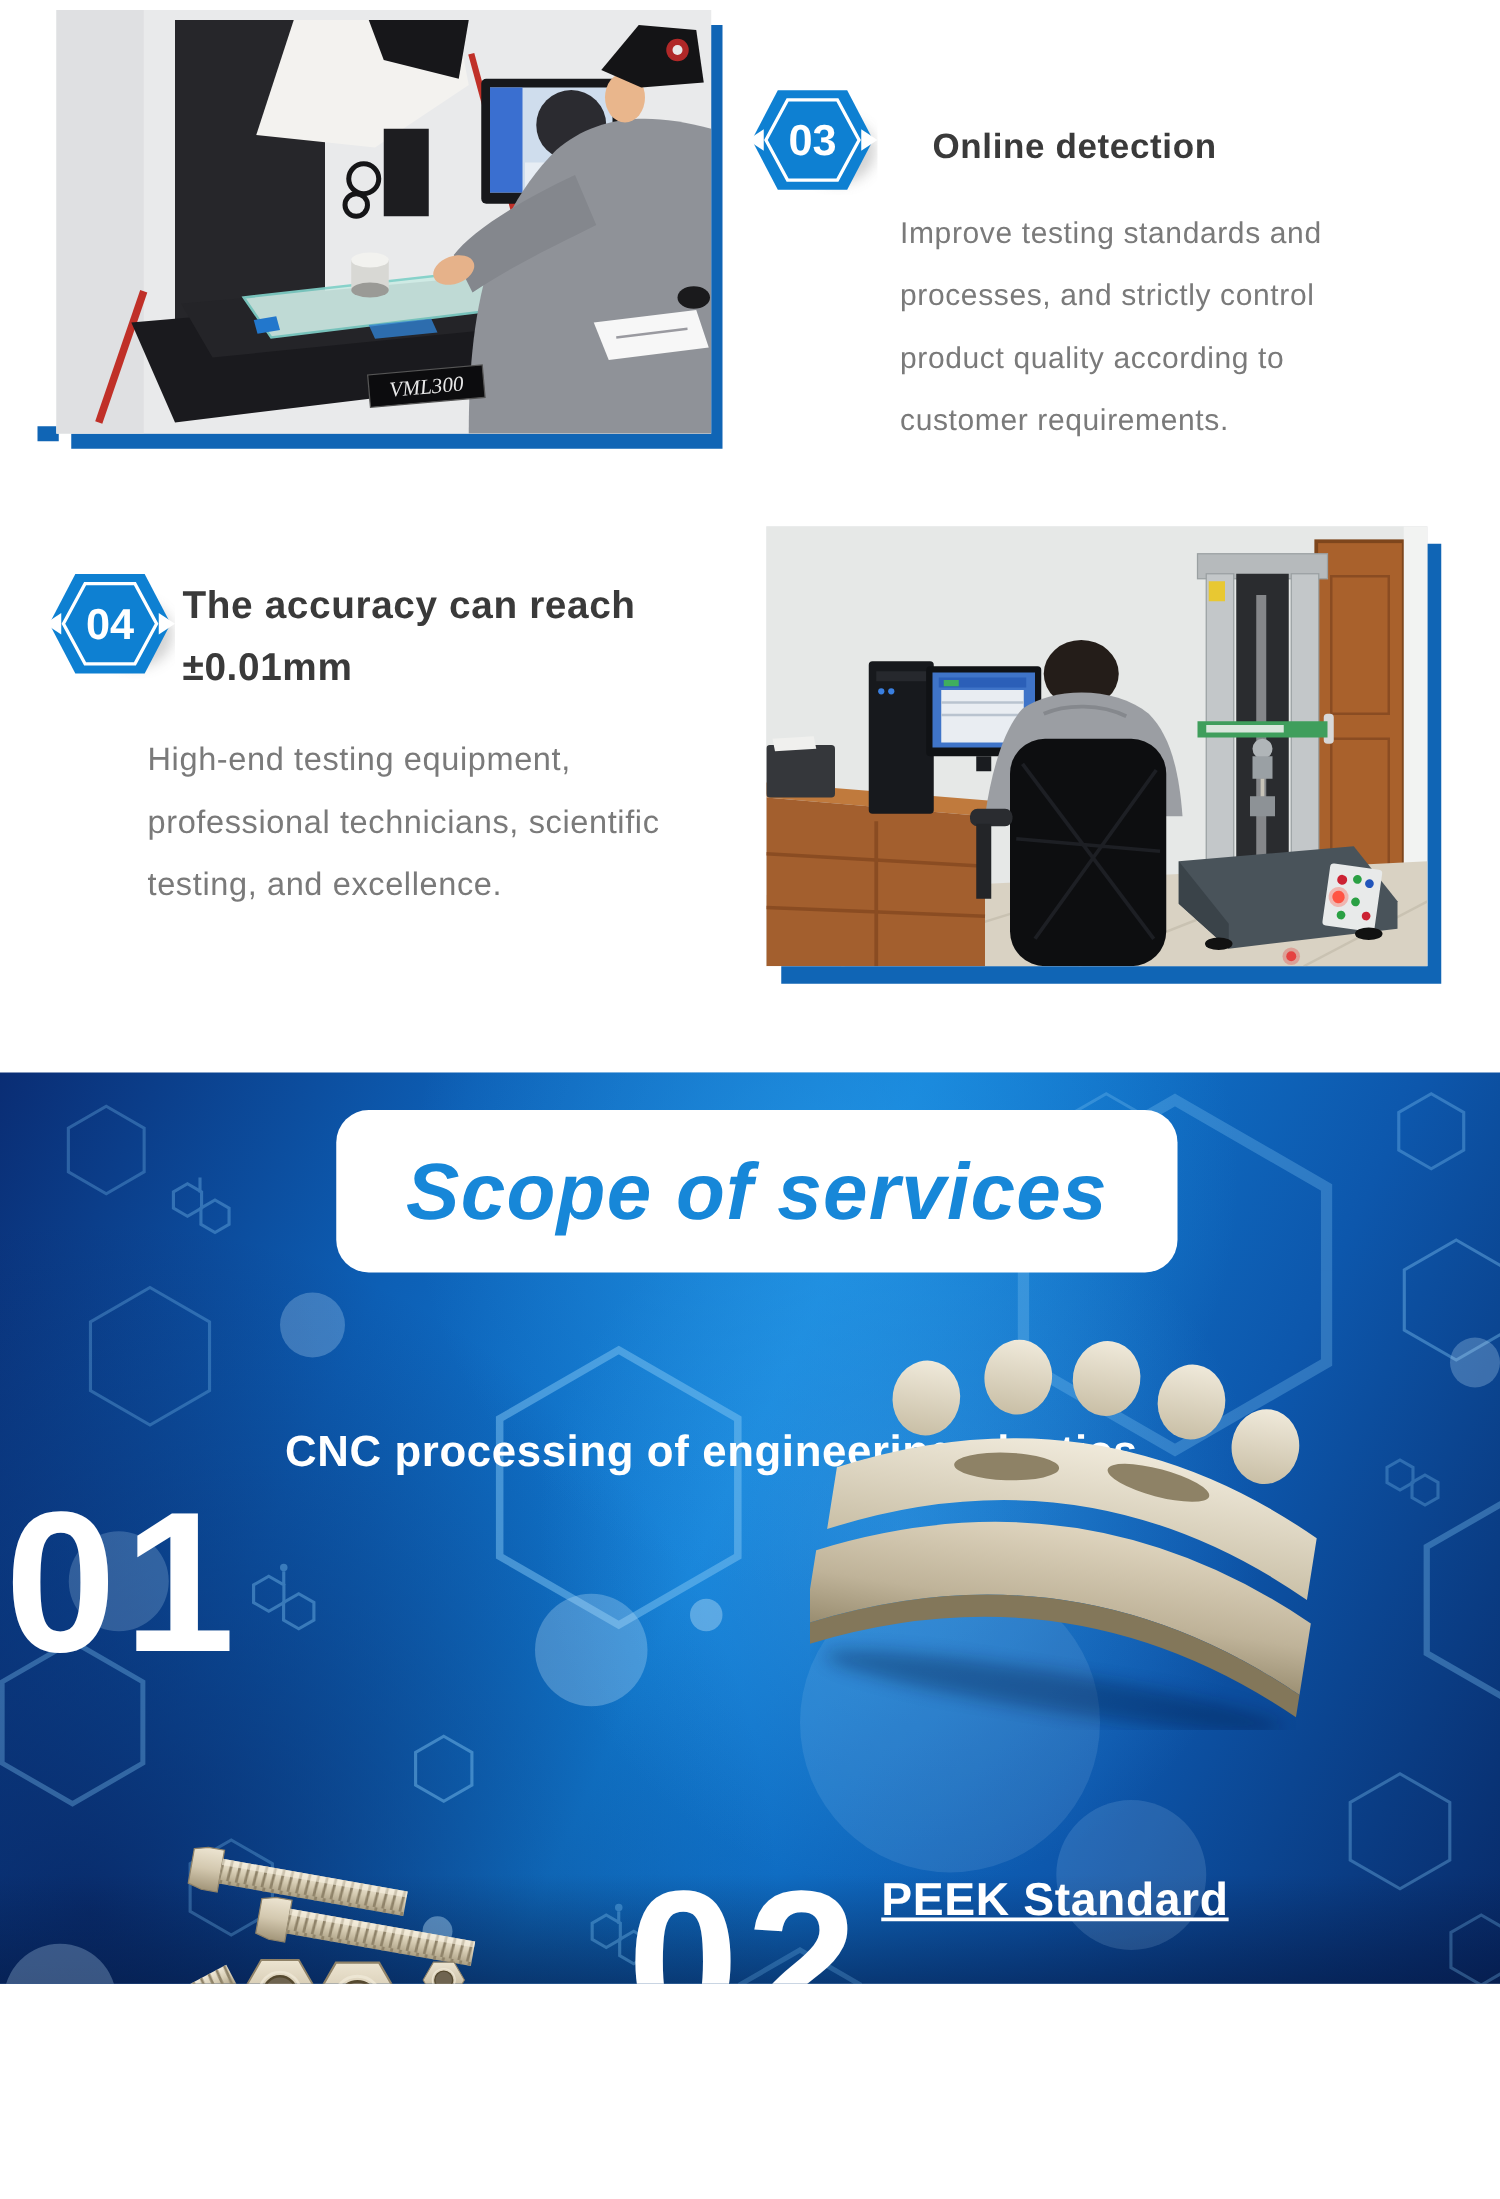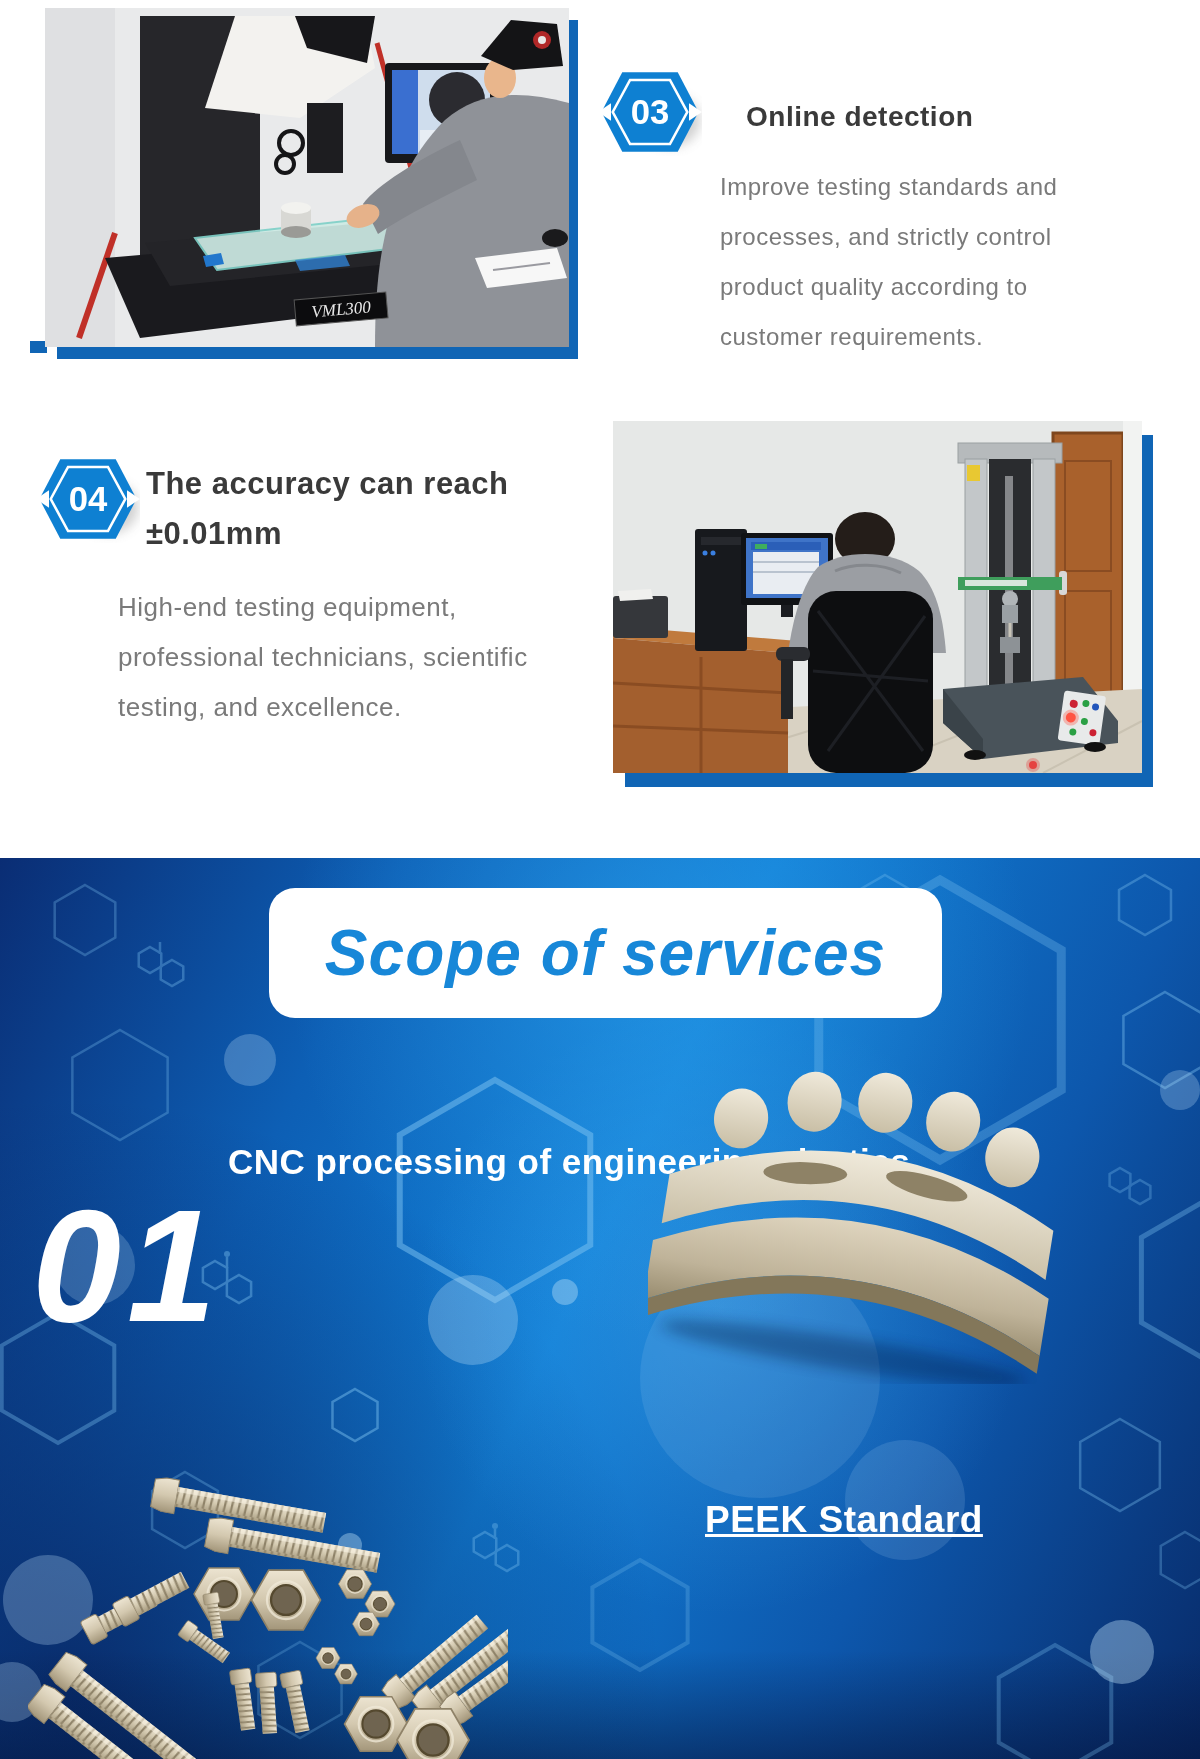--- a/index.html
+++ b/index.html
@@ -20,21 +20,21 @@
     position:absolute;color:#7a7a7a;white-space:pre-line;letter-spacing:.5px;
   }
   .t03-title{left:746px;top:101px;font-size:28px;line-height:32px;}
   .t03-body{left:720px;top:162px;font-size:24px;line-height:50px;width:420px;}
   .t04-title{left:146px;top:459px;font-size:31px;line-height:50px;}
   .t04-body{left:118px;top:582px;font-size:26px;line-height:50px;width:480px;}
   .badge{position:absolute;width:104px;height:88px;}
   .badge text{font-family:"Liberation Sans", sans-serif;font-weight:bold;fill:#fff;font-size:40px;}
   
   .services{
-    position:absolute;left:0;top:858px;width:1200px;height:901px;overflow:hidden;
+    position:absolute;left:0;top:858px;width:1200px;height:729px;overflow:hidden;
     background:
       linear-gradient(to bottom, rgba(4,20,60,0) 88%, rgba(4,20,60,.55) 100%),
       radial-gradient(circle at 55% 12%, rgba(45,160,235,.55), rgba(45,160,235,0) 36%),
       radial-gradient(circle at 60% 50%, rgba(70,170,240,.40), rgba(70,170,240,0) 36%),
       radial-gradient(circle at 6% 92%, rgba(8,35,95,.85), rgba(8,35,95,0) 42%),
       linear-gradient(115deg, #0a2d74 0%, #0d5fb5 25%, #117fd6 48%, #0d57ac 74%, #082a68 100%);
   }
   .banner{
     position:absolute;left:269px;top:30px;width:673px;height:130px;
     background:#ffffff;border-radius:26px;
@@ -311,21 +311,21 @@
         <circle cx="565" cy="434" r="13" opacity=".40"></circle>
         <circle cx="1180" cy="232" r="20" opacity=".28"></circle>
         <circle cx="760" cy="520" r="120" opacity=".12"></circle>
       </g>
     </svg>
 
     <div class="banner">
       <span class="banner-text">Scope of services</span>
     </div>
 
-    <div class="big-num" style="left:32px;top:328px;font-style:italic;">01</div>
+    <div class="big-num" style="left:4px;top:328px;">01</div>
     <div class="svc-title" style="left:228px;top:284px;">CNC processing of engineering plastics</div>
 
     <svg class="abs" style="left:648px;top:196px;" width="420" height="330" viewBox="0 0 420 330">
       <defs>
         <linearGradient id="pTop" x1="0" y1="0" x2="0" y2="1">
           <stop offset="0" stop-color="#efe9da"></stop>
             <stop offset="1" stop-color="#c9bfa6"></stop>
         </linearGradient>
         <linearGradient id="pSide" x1="0" y1="0" x2="0" y2="1">
           <stop offset="0" stop-color="#ded4be"></stop>
@@ -408,16 +408,17 @@
       <use href="#capS" transform="translate(272,198) rotate(78) scale(0.8)"></use>
       <use href="#nutG" transform="translate(300,186) scale(0.4)"></use>
       <use href="#nutG" transform="translate(318,202) scale(0.38)"></use>
       <use href="#boltM" transform="translate(352,216) rotate(-40)"></use>
       <use href="#boltM" transform="translate(382,226) rotate(-38)"></use>
       <use href="#boltM" transform="translate(410,232) rotate(-36)"></use>
       <use href="#nutG" transform="translate(348,252) scale(1.05)"></use>
       <use href="#nutG" transform="translate(405,268) scale(1.2)"></use>
     </svg>
 
+    <div class="big-num" style="left:502px;top:631px;">02</div>
     <div class="svc-title svc2-title" style="left:705px;top:642px;text-decoration:underline;">PEEK Standard</div>
   </div>
 
 </div>
 
 </body></html>

